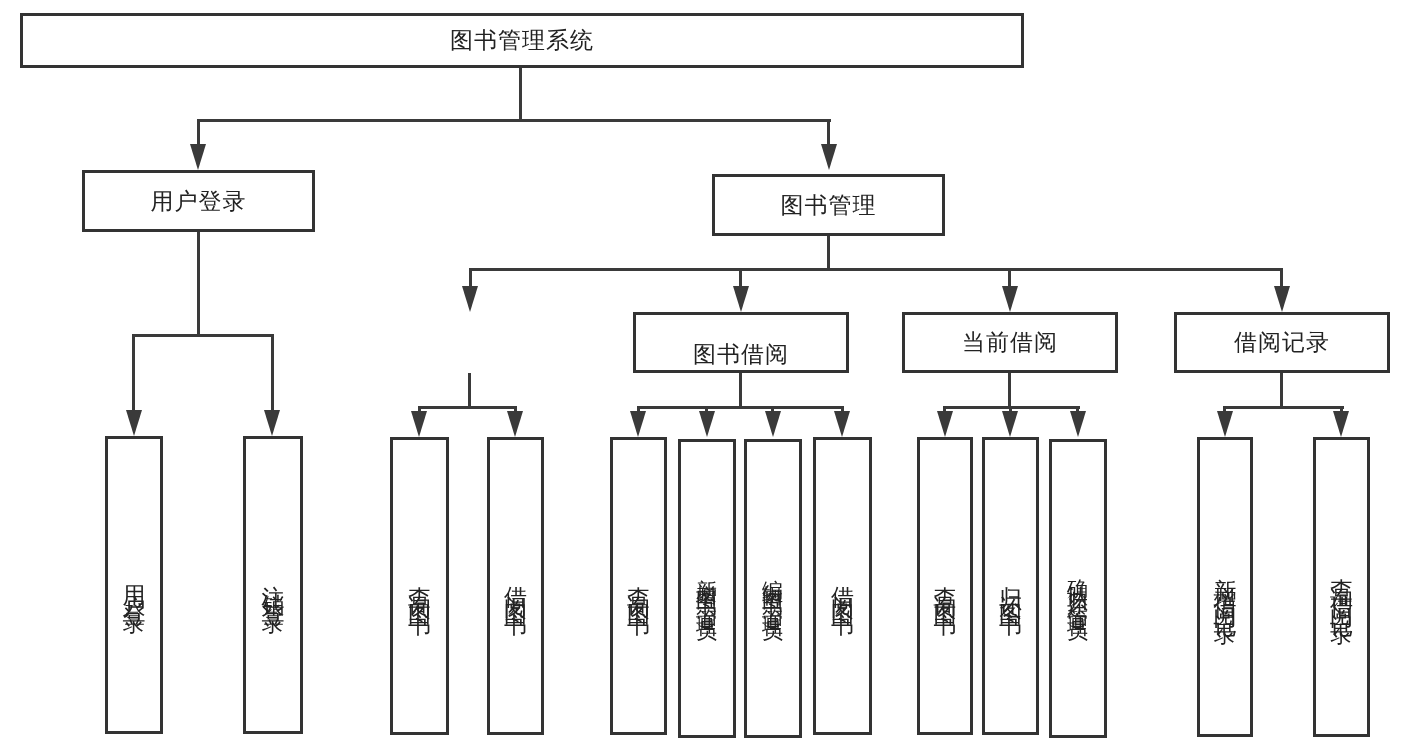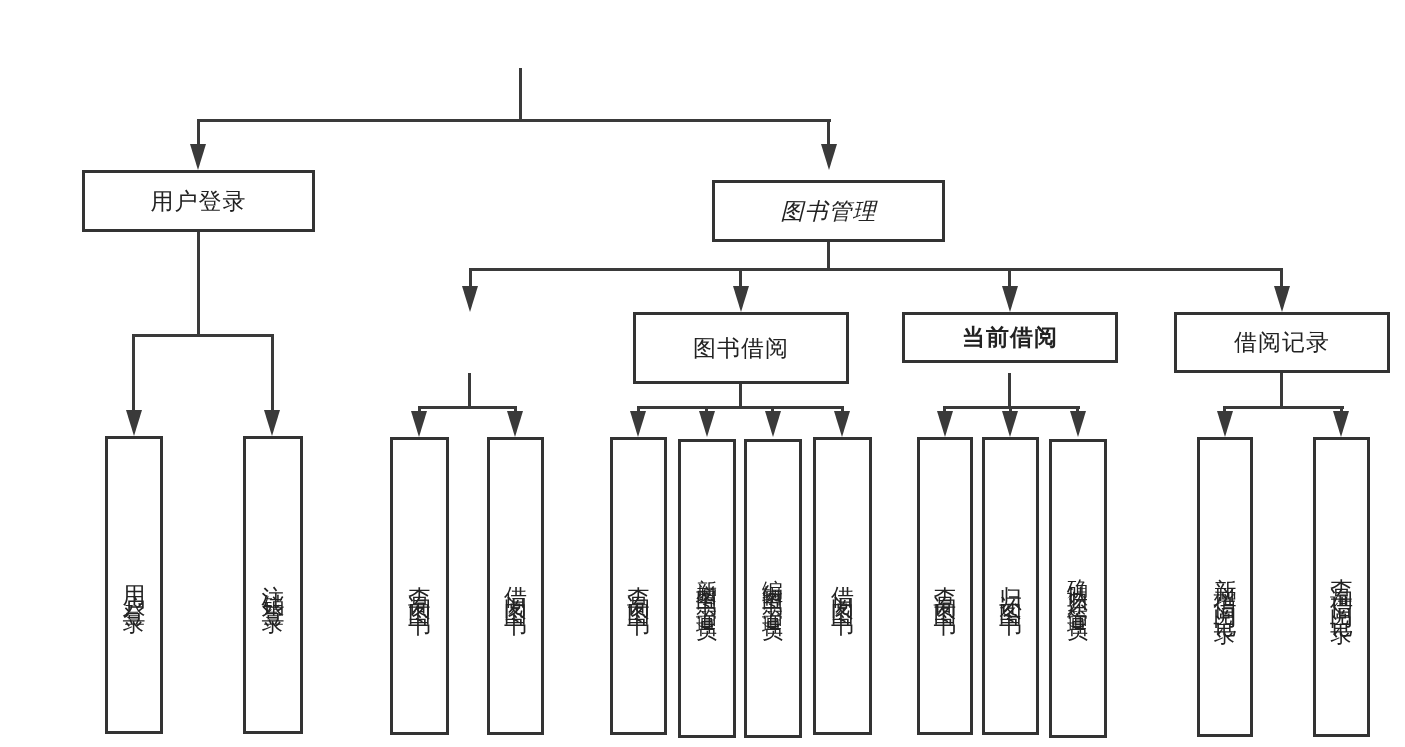--- a/index.html
+++ b/index.html
@@ -117,32 +117,35 @@
     <div class="arr" style="left:1070px;top:411px;"></div>
 
     <div class="vl" style="left:1280px;top:373px;height:36px;"></div>
     <div class="hl" style="left:1224px;top:406px;width:120px;"></div>
     <div class="vl" style="left:1223px;top:406px;height:9px;"></div>
     <div class="arr" style="left:1217px;top:411px;"></div>
     <div class="vl" style="left:1340px;top:406px;height:9px;"></div>
     <div class="arr" style="left:1333px;top:411px;"></div>
   </div>
 
+  <div class="box hnode" style="left:20px;top:13px;width:1004px;height:55px;">
+    <span>图书管理系统</span>
+  </div>
 
   <div class="box hnode" style="left:82px;top:170px;width:233px;height:62px;">
     <span>用户登录</span>
   </div>
-  <div class="box hnode" style="left:712px;top:180px;width:233px;height:62px;font-style:italic;">
+  <div class="box hnode" style="left:712px;top:174px;width:233px;height:62px;">
     <span>图书管理</span>
   </div>
 
-  <div class="box hnode" style="left:633px;top:312px;width:216px;height:72px;">
+  <div class="box hnode" style="left:633px;top:312px;width:216px;height:61px;align-items:flex-end;">
     <span>图书借阅</span>
   </div>
-  <div class="box hnode" style="left:902px;top:312px;width:216px;height:51px;font-weight:bold;">
+  <div class="box hnode" style="left:902px;top:312px;width:216px;height:61px;">
     <span>当前借阅</span>
   </div>
   <div class="box hnode" style="left:1174px;top:312px;width:216px;height:61px;">
     <span>借阅记录</span>
   </div>
 
   <div class="box leaf" style="left:105px;top:436px;width:58px;height:298px;">
     <span class="vtext">用户登录</span>
   </div>
   <div class="box leaf" style="left:243px;top:436px;width:60px;height:298px;">

